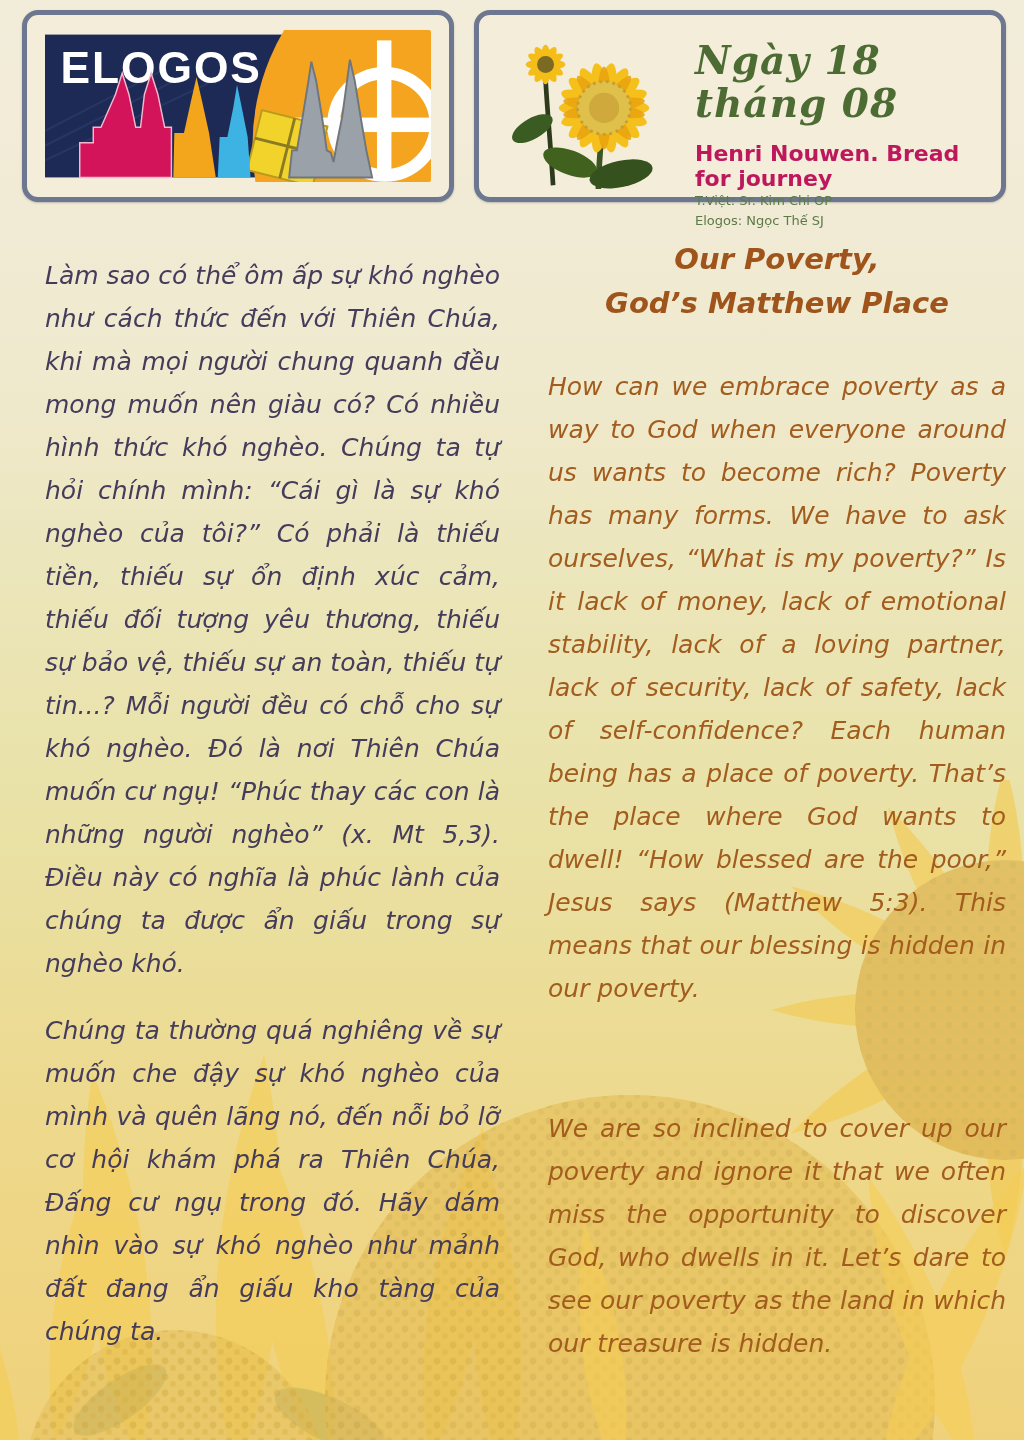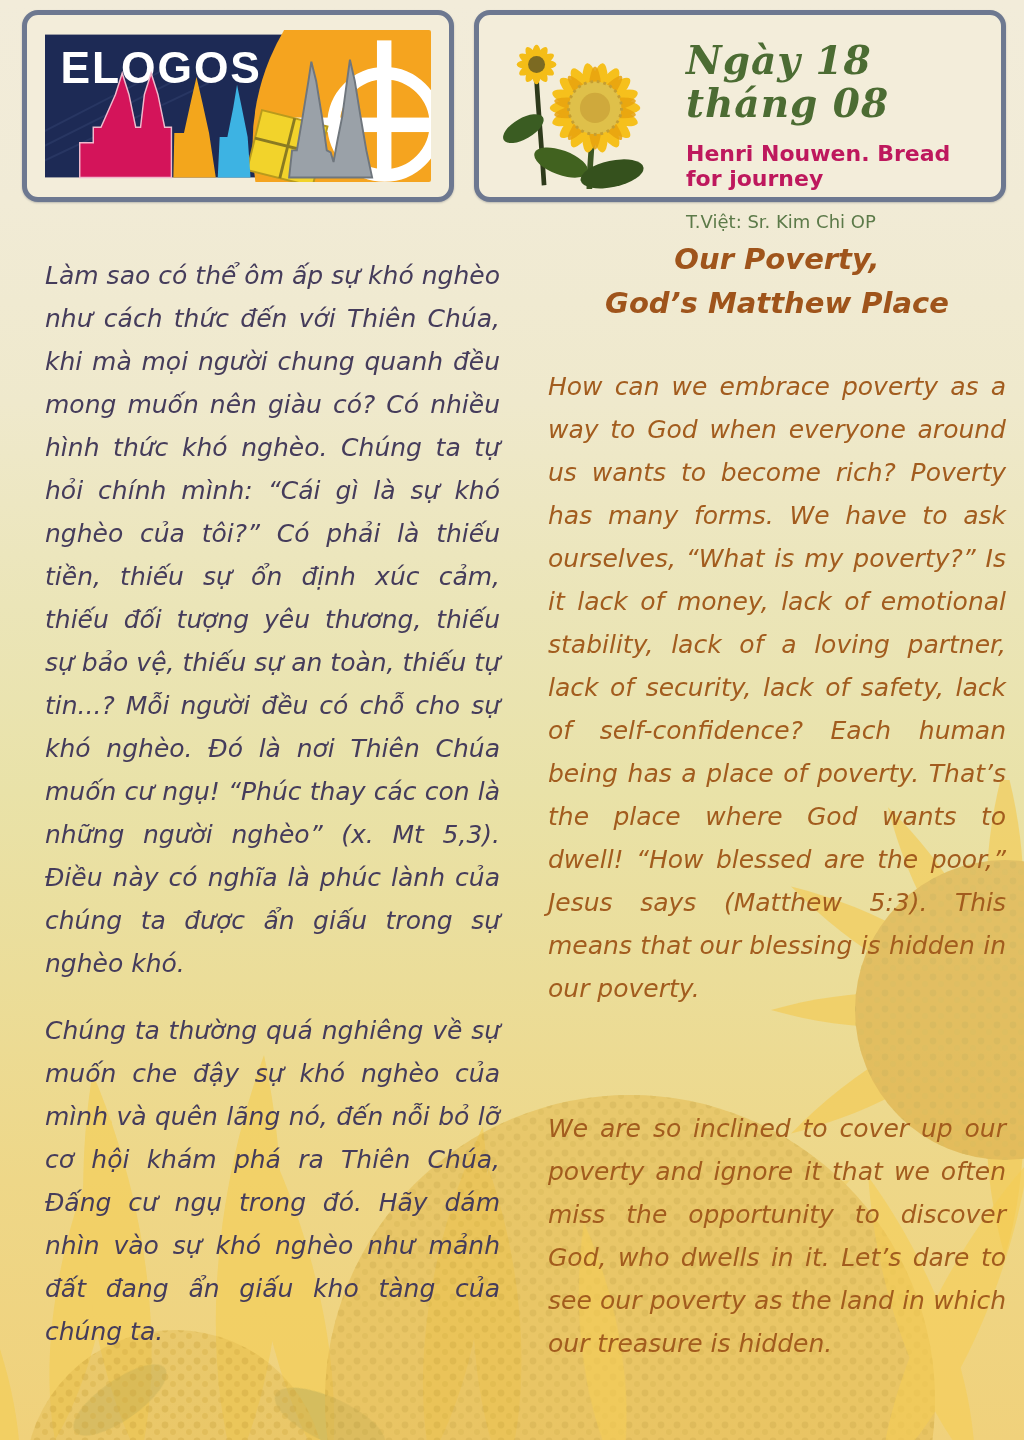--- a/index.html
+++ b/index.html
@@ -10,30 +10,30 @@
       #f2ecda 0%, #f1ebd6 14%, #efe9cc 28%, #ebe5b8 42%,
       #e9e2a8 55%, #ebdd99 68%, #eed788 82%, #f0d17b 100%);
   }
   
   .bg-flowers{position:absolute;left:0;top:780px;width:1024px;height:660px;z-index:0;pointer-events:none;}
   
   .header{position:absolute;top:10px;left:22px;width:984px;height:192px;display:flex;gap:20px;z-index:2;border-radius:30px;}
   .hbox{border:5px solid #6d7890;border-radius:16px;background:#f3edda;box-sizing:border-box;box-shadow:0 1px 2px rgba(90,95,110,.35);}
   .logo-box{width:432px;height:192px;padding:15px 18px;}
   .logo-box svg{width:100%;height:100%;display:block;border-radius:2px;}
-  .info-box{flex:1;height:192px;display:flex;align-items:stretch;padding:8px 14px 8px 15px;}
+  .info-box{flex:1;height:192px;display:flex;align-items:stretch;padding:8px 14px 8px 24px;}
   .info-box .flower{width:170px;height:100%;flex:none;}
   .info-text{margin-left:22px;padding-top:16px;}
   .date-script{
     font-family:"DejaVu Serif","Liberation Serif",serif;
     font-style:italic;font-weight:bold;font-size:39px;color:#4c6c33;
     letter-spacing:1px;line-height:1.1;
   }
   .attribution{margin-top:16px;font-size:22px;font-weight:bold;color:#be185d;}
-  .credit{margin-top:18px;font-size:18px;color:#5c7a49;line-height:1.45;}
+  .credit{margin-top:1px;font-size:13px;color:#5c7a49;line-height:1.45;}
   
   .main{position:absolute;top:238px;left:45px;width:961px;z-index:1;
         display:grid;grid-template-columns:455px 458px;column-gap:48px;}
   .col-title{font-size:29px;font-weight:bold;font-style:italic;text-align:center;line-height:1.5;margin-bottom:24px;}
   .vn .col-title{color:#3e3455;}
   .en .col-title{color:#9f541b;}
   .body-par{font-size:25px;font-style:italic;line-height:43px;text-align:justify;text-justify:inter-word;margin:0 0 24px 0;}
   .vn .body-par{color:#453c5b;margin-top:16px;}
   .en .body-par{color:#a25c1e;margin-top:40px;}
   .par1{min-height:702px;box-sizing:border-box;}
@@ -181,20 +181,21 @@
         </g>
         <circle r="28" fill="#dfc04a"></circle>
         <circle r="28" fill="none" stroke="#c49e33" stroke-width="3" stroke-dasharray="3 4"></circle>
         <circle r="16" fill="#cfa93c"></circle>
       </g>
     </svg>
     <div class="info-text">
       <div class="date-script">Ngày 18 tháng 08</div>
       <div class="attribution">Henri Nouwen. Bread for journey</div>
       <div class="credit">T.Việt: Sr. Kim Chi OP</div>
+      <div class="credit">Elogos: Ngọc Thế SJ</div>
     </div>
   </div>
 </div>
 
 <div class="main">
 
   <div class="vn">
     <p class="body-par par1">Làm sao có thể ôm ấp sự khó nghèo như cách thức đến với Thiên Chúa, khi mà mọi người chung quanh đều mong muốn nên giàu có?  Có nhiều hình thức khó nghèo.  Chúng ta tự hỏi chính mình: “Cái gì là sự khó nghèo của tôi?”  Có phải là thiếu tiền, thiếu sự ổn định xúc cảm, thiếu đối tượng yêu thương, thiếu sự bảo vệ, thiếu sự an toàn, thiếu tự tin...?  Mỗi người đều có chỗ cho sự khó nghèo.  Đó là nơi Thiên Chúa muốn cư ngụ!  “Phúc thay các con là những người nghèo” (x. Mt 5,3).  Điều này có nghĩa là phúc lành của chúng ta được ẩn giấu trong sự nghèo khó.</p>
     <p class="body-par">Chúng ta thường quá nghiêng về sự muốn che đậy sự khó nghèo của mình và quên lãng nó, đến nỗi bỏ lỡ cơ hội khám phá ra Thiên Chúa, Đấng cư ngụ trong đó.  Hãy dám nhìn vào sự khó nghèo như mảnh đất đang ẩn giấu kho tàng của chúng ta.</p>
   </div>

